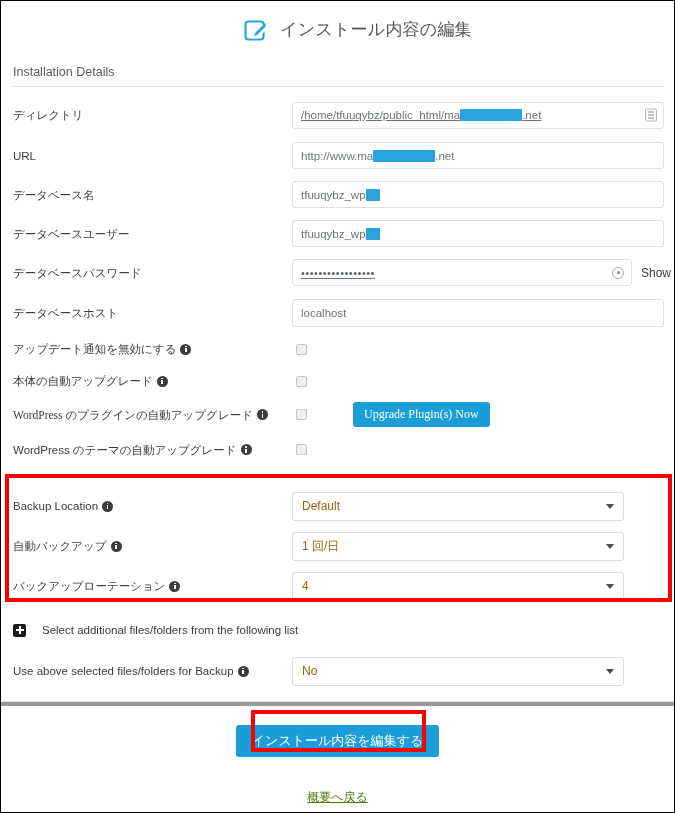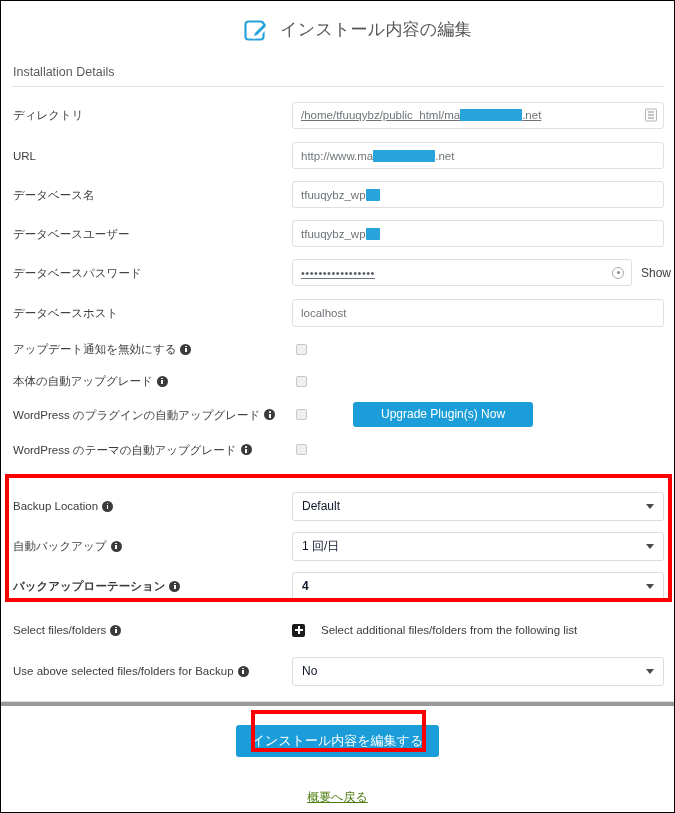--- a/index.html
+++ b/index.html
@@ -216,42 +216,42 @@
     margin-left: 4px;
   }
 
   
   .btn-blue {
     background: #1b9dd9;
     color: #ffffff;
     font-size: 12px;
     border: none;
     border-radius: 3px;
-    padding: 6px 28px 7px;
+    padding: 6px 11px 7px;
     line-height: 1;
     cursor: pointer;
     white-space: nowrap;
     font-family: inherit;
     text-align: right;
   }
 
   
   .select {
     position: relative;
     box-sizing: border-box;
-    width: 372px;
+    width: 332px;
     height: 29px;
     border: 1px solid #dcdcdc;
     border-radius: 3px;
     background: #ffffff;
     display: flex;
     align-items: center;
     padding: 0 22px 0 9px;
     font-size: 12px;
-    color: #0f172a;
+    color: #a16207;
   }
   .select::after {
     content: "";
     position: absolute;
     right: 9px;
     top: 50%;
     margin-top: -2px;
     border-left: 4px solid transparent;
     border-right: 4px solid transparent;
     border-top: 5px solid #4b4b4b;
@@ -435,21 +435,21 @@
     <div class="row" style="min-height:32px;">
       <div class="row-label">
         <span>本体の自動アップグレード</span>
         <span class="info-icon"></span>
       </div>
       <div class="row-field">
         <span class="checkbox"></span>
       </div>
     </div>
 
-    <div class="row" style="min-height:35px;">
+    <div class="row" style="min-height:35px;font-family:Liberation Serif, serif;">
       <div class="row-label">
         <span>WordPress のプラグインの自動アップグレード</span>
         <span class="info-icon"></span>
       </div>
       <div class="row-field">
         <span class="checkbox"></span>
         <button class="btn-blue" style="margin-left:37px;">Upgrade Plugin(s) Now</button>
       </div>
     </div>
 
@@ -480,37 +480,33 @@
         <span>自動バックアップ</span>
         <span class="info-icon"></span>
       </div>
       <div class="row-field">
         <div class="select">
           <span>1 回/日</span>
         </div>
       </div>
     </div>
 
-    <div class="row" style="min-height:40px;font-weight:bold;">
+    <div class="row" style="min-height:40px;">
       <div class="row-label">
         <span>バックアップローテーション</span>
         <span class="info-icon"></span>
       </div>
       <div class="row-field">
         <div class="select">
           <span>4</span>
         </div>
       </div>
     </div>
 
     <div class="row" style="min-height:38px;margin-top:5px;">
-      <div class="row-label">
-        <span>Select files/folders</span>
-        <span class="info-icon"></span>
-      </div>
       <div class="row-field" style="gap:16px;">
         <span class="plus-icon"></span>
         <span class="plus-text">Select additional files/folders from the following list</span>
       </div>
     </div>
 
     <div class="row" style="min-height:44px;">
       <div class="row-label">
         <span>Use above selected files/folders for Backup</span>
         <span class="info-icon"></span>

